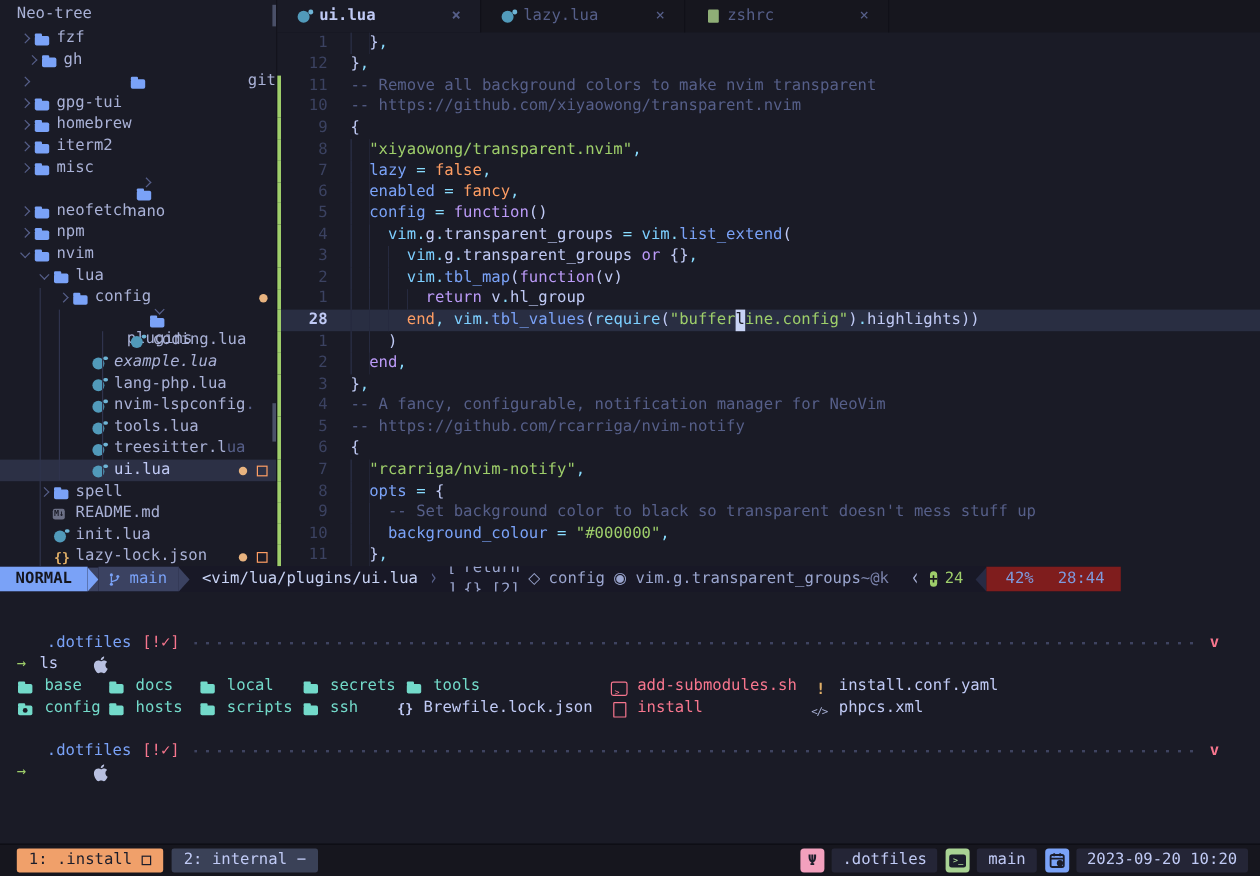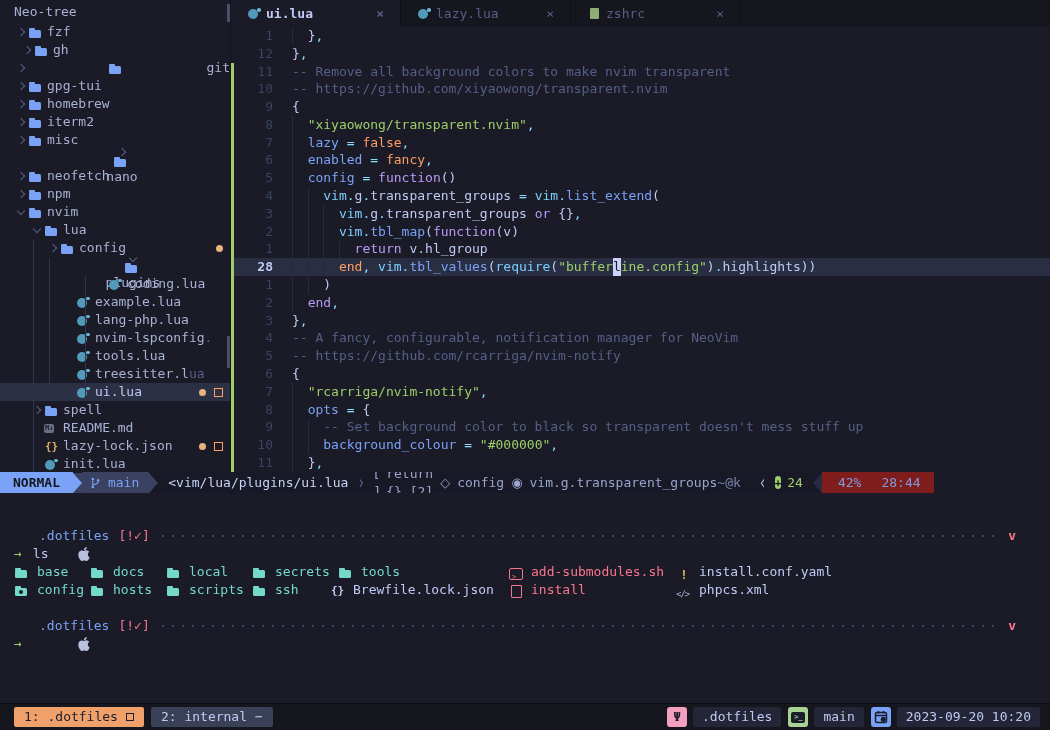--- a/index.html
+++ b/index.html
@@ -210,21 +210,21 @@
           <div class="trow" style="padding-left: 36px; flex-direction: column;">
             <span class="chev d"></span>
             <span class="ic ic-folder"></span>
             <span class="tlabel">plugins</span>
           </div>
           <div class="trow" style="padding-left: 94px;">
             <span class="chev"></span>
             <span class="ic ic-lua"></span>
             <span class="tlabel">coding.lua</span>
           </div>
-          <div class="trow" style="padding-left: 62px;">
+          <div class="trow" style="padding-left: 62px; font-style: italic;">
             <span class="chev"></span>
             <span class="ic ic-lua"></span>
             <span class="tlabel">example.lua</span>
           </div>
           <div class="trow" style="padding-left: 62px;">
             <span class="chev"></span>
             <span class="ic ic-lua"></span>
             <span class="tlabel">lang-php.lua</span>
           </div>
           <div class="trow" style="padding-left: 62px;">
@@ -251,32 +251,32 @@
           </div>
           <div class="trow" style="padding-left: 30px;">
             <span class="chev r"></span>
             <span class="ic ic-folder"></span>
             <span class="tlabel">spell</span>
           </div>
           <div class="trow" style="padding-left: 30px;">
             <span class="chev"></span>
             <span class="ic ic-md"></span>
             <span class="tlabel">README.md</span>
+          </div>
+          <div class="trow" style="padding-left: 30px;">
+            <span class="chev"></span>
+            <span class="ic ic-lua"></span>
+            <span class="tlabel">init.lua</span>
           </div>
           <div class="trow" style="padding-left: 30px;">
             <span class="chev"></span>
             <span class="ic ic-json"></span>
             <span class="tlabel">lazy-lock.json</span>
             <span class="mod-dot" style="right: 24px;"></span>
             <span class="mod-square"></span>
-          </div>
-          <div class="trow" style="padding-left: 30px;">
-            <span class="chev"></span>
-            <span class="ic ic-lua"></span>
-            <span class="tlabel">init.lua</span>
           </div>
         </div>
       <div class="tguide" style="left:33px;top:240px;height:232px"></div>
       <div class="tguide" style="left:49px;top:258px;height:142px"></div>
       <div class="tguide" style="left:85px;top:276px;height:122px"></div>
       <span class="sb-thumb t1"></span>
       <span class="sb-thumb t2"></span>
     </aside>
     <div id="vsep"></div>
 
@@ -398,21 +398,21 @@
       <span class="leader"></span>
       <span class="vmark">v</span>
     </div>
     <div class="tline">
       <span class="parrow">→</span>
     </div>
   </section>
 
   <footer id="tmuxbar">
     <div class="twin active">
-      <span>1: .dotfiles</span>
+      <span>1: .install</span>
       <span class="winbox"></span>
     </div>
     <div class="twin inactive">
       <span>2: internal</span>
       <span>−</span>
     </div>
     <div class="trspacer"></div>
     <div class="trgroup">
       <span class="badge pink">Ψ</span>
       <span class="chiplabel">.dotfiles</span>

